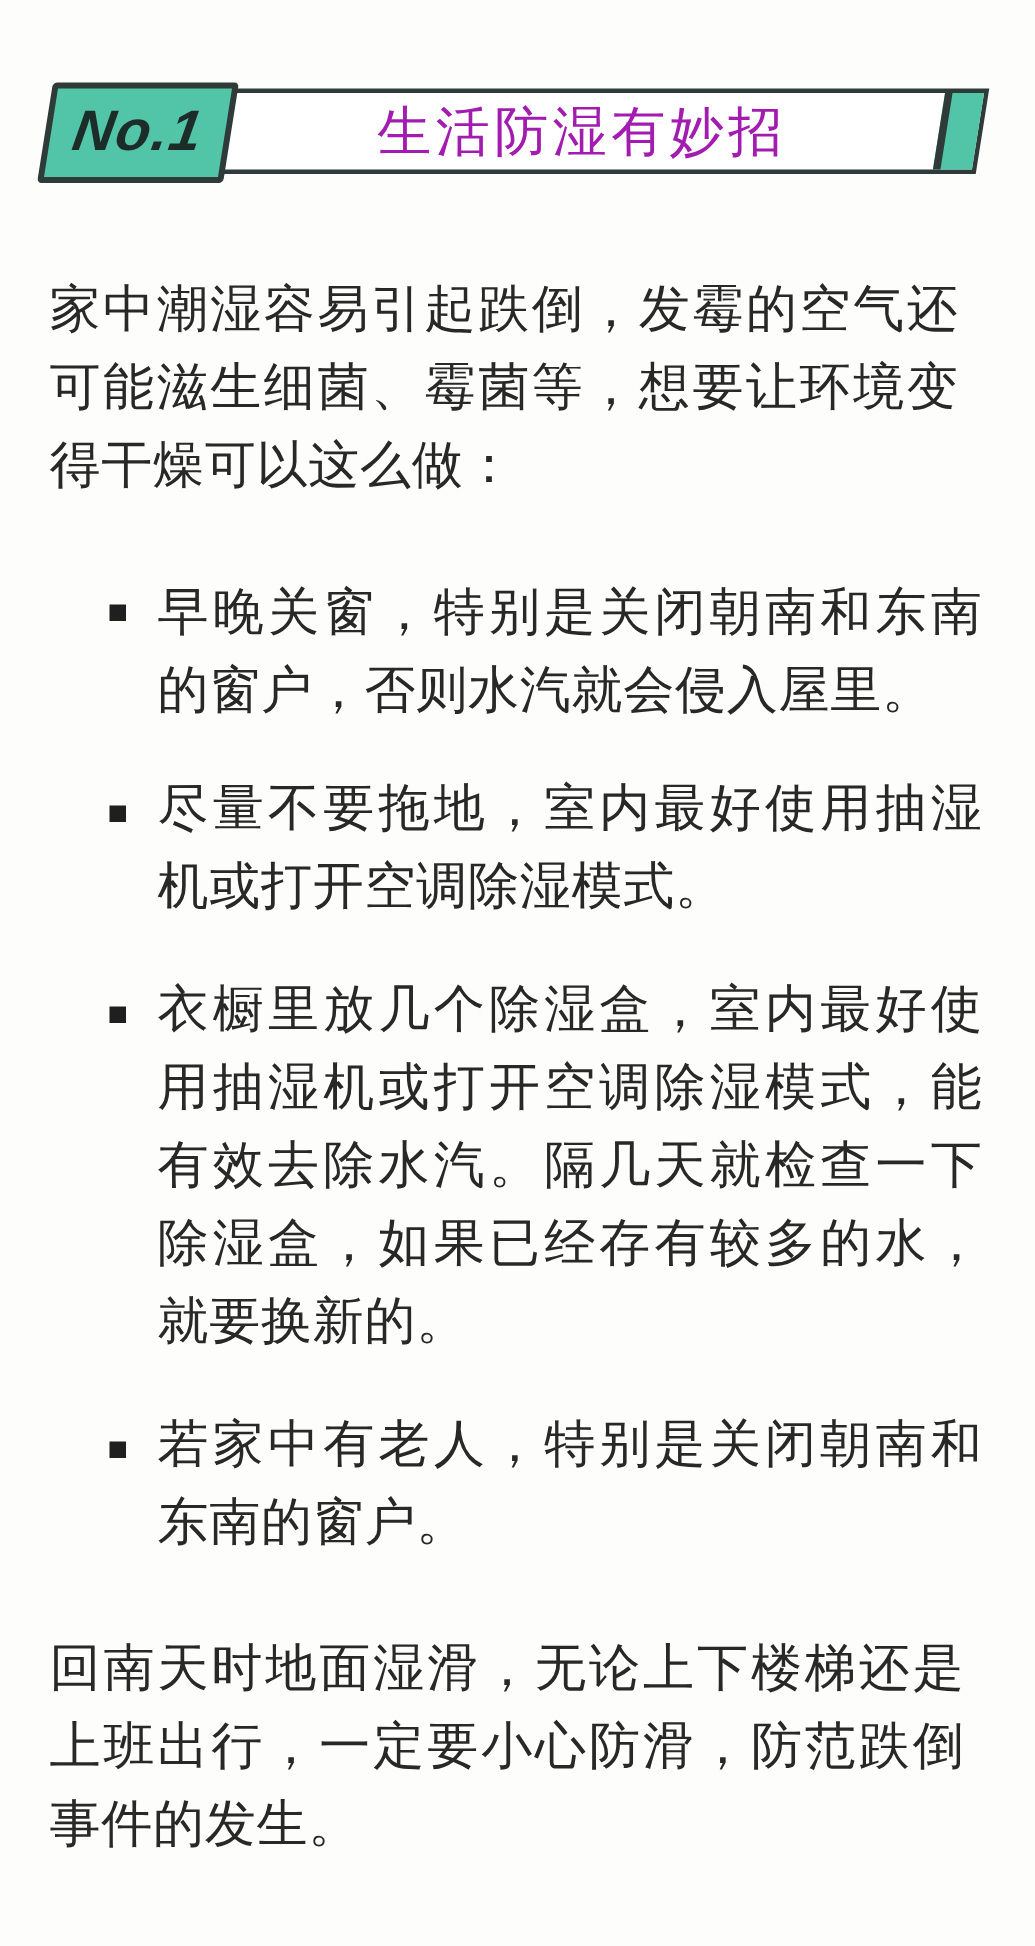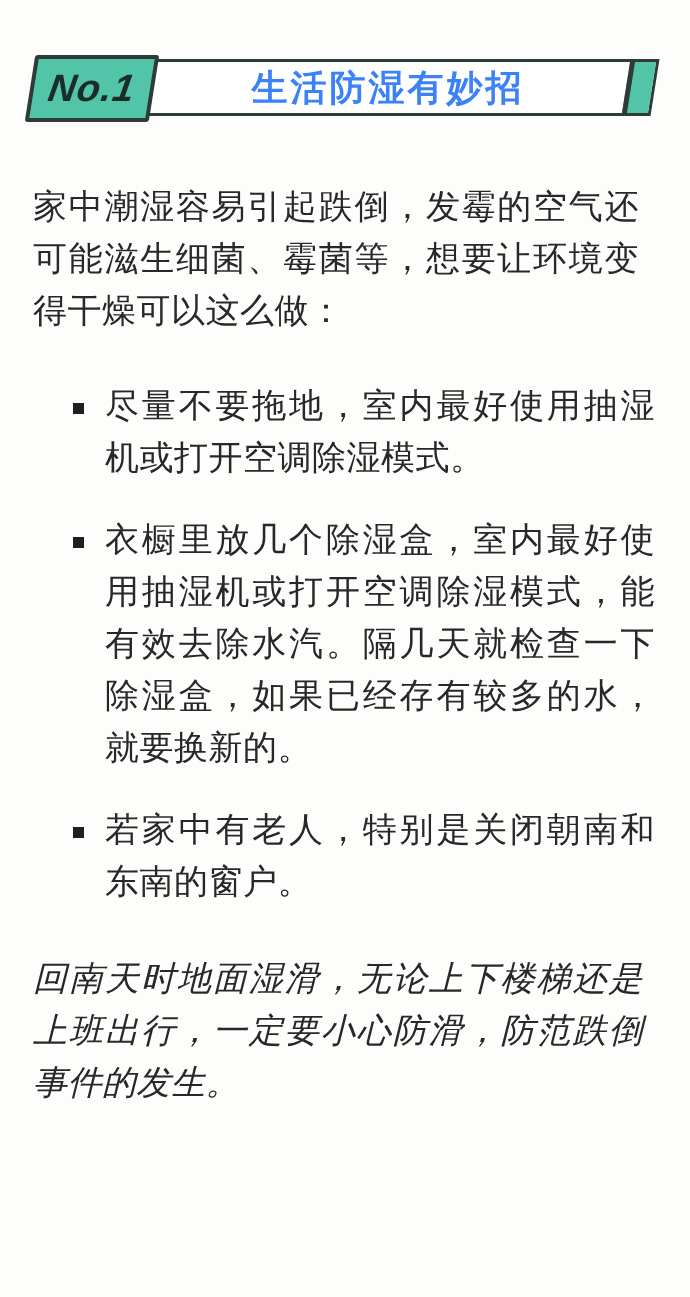--- a/index.html
+++ b/index.html
@@ -41,23 +41,23 @@
   }
   .banner-title {
     position: absolute;
     left: 115px;
     right: 26px;
     top: 4px;
     height: 50px;
     line-height: 57px;
     text-align: center;
     font-size: 36px;
-    font-weight: 700;
+    font-weight: 400;
     letter-spacing: 3px;
-    color: #3b82f6;
+    color: #a21caf;
     z-index: 2;
   }
   .banner-badge {
     position: absolute;
     left: 0;
     top: 0;
     width: 124px;
     height: 100%;
     box-sizing: border-box;
     background: var(--teal);
@@ -81,21 +81,21 @@
   .content {
     padding: 0 35px 0 33px;
     font-size: 34px;
     line-height: 52px;
     font-weight: 500;
     letter-spacing: 0.5px;
     text-align: justify;
     text-justify: inter-ideograph;
   }
   .intro { margin: 58px 16px 0 0; }
-  .outro { margin: 42px 12px 0 0; font-style: italic; }
+  .outro { margin: 42px 12px 0 0; }
 
   ul.tips {
     list-style: none;
     margin: 46px 0 0 0;
     padding: 0;
   }
   ul.tips li {
     position: relative;
     padding-left: 72px;
   }
@@ -124,20 +124,21 @@
     </div>
   </div>
 
   <div class="content">
 
     <p class="intro">家中潮湿容易引起跌倒，发霉的空气还可能滋生细菌、霉菌等，想要让环境变得干燥可以这么做：</p>
 
     <ul class="tips">
       <li>
         <span class="bullet-square"></span>
+        <span>早晚关窗，特别是关闭朝南和东南的窗户，否则水汽就会侵入屋里。</span>
       </li>
       <li>
         <span class="bullet-square"></span>
         <span>尽量不要拖地，室内最好使用抽湿机或打开空调除湿模式。</span>
       </li>
       <li>
         <span class="bullet-square"></span>
         <span>衣橱里放几个除湿盒，室内最好使用抽湿机或打开空调除湿模式，能有效去除水汽。隔几天就检查一下除湿盒，如果已经存有较多的水，就要换新的。</span>
       </li>
       <li>

